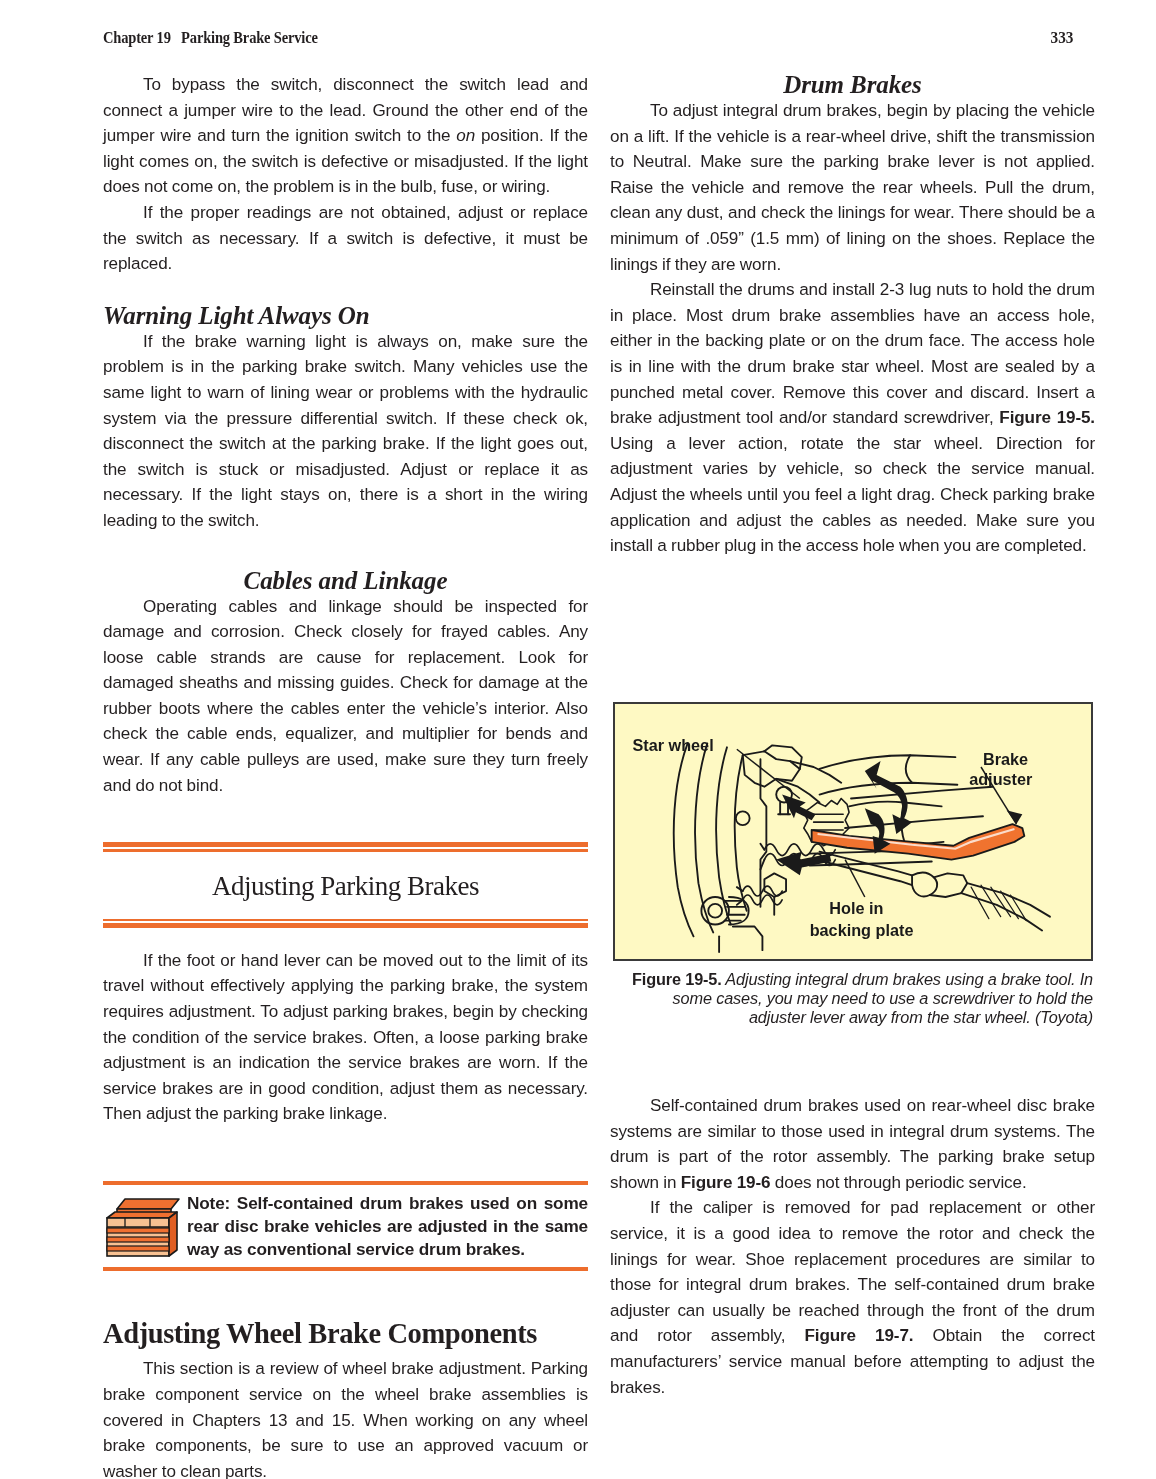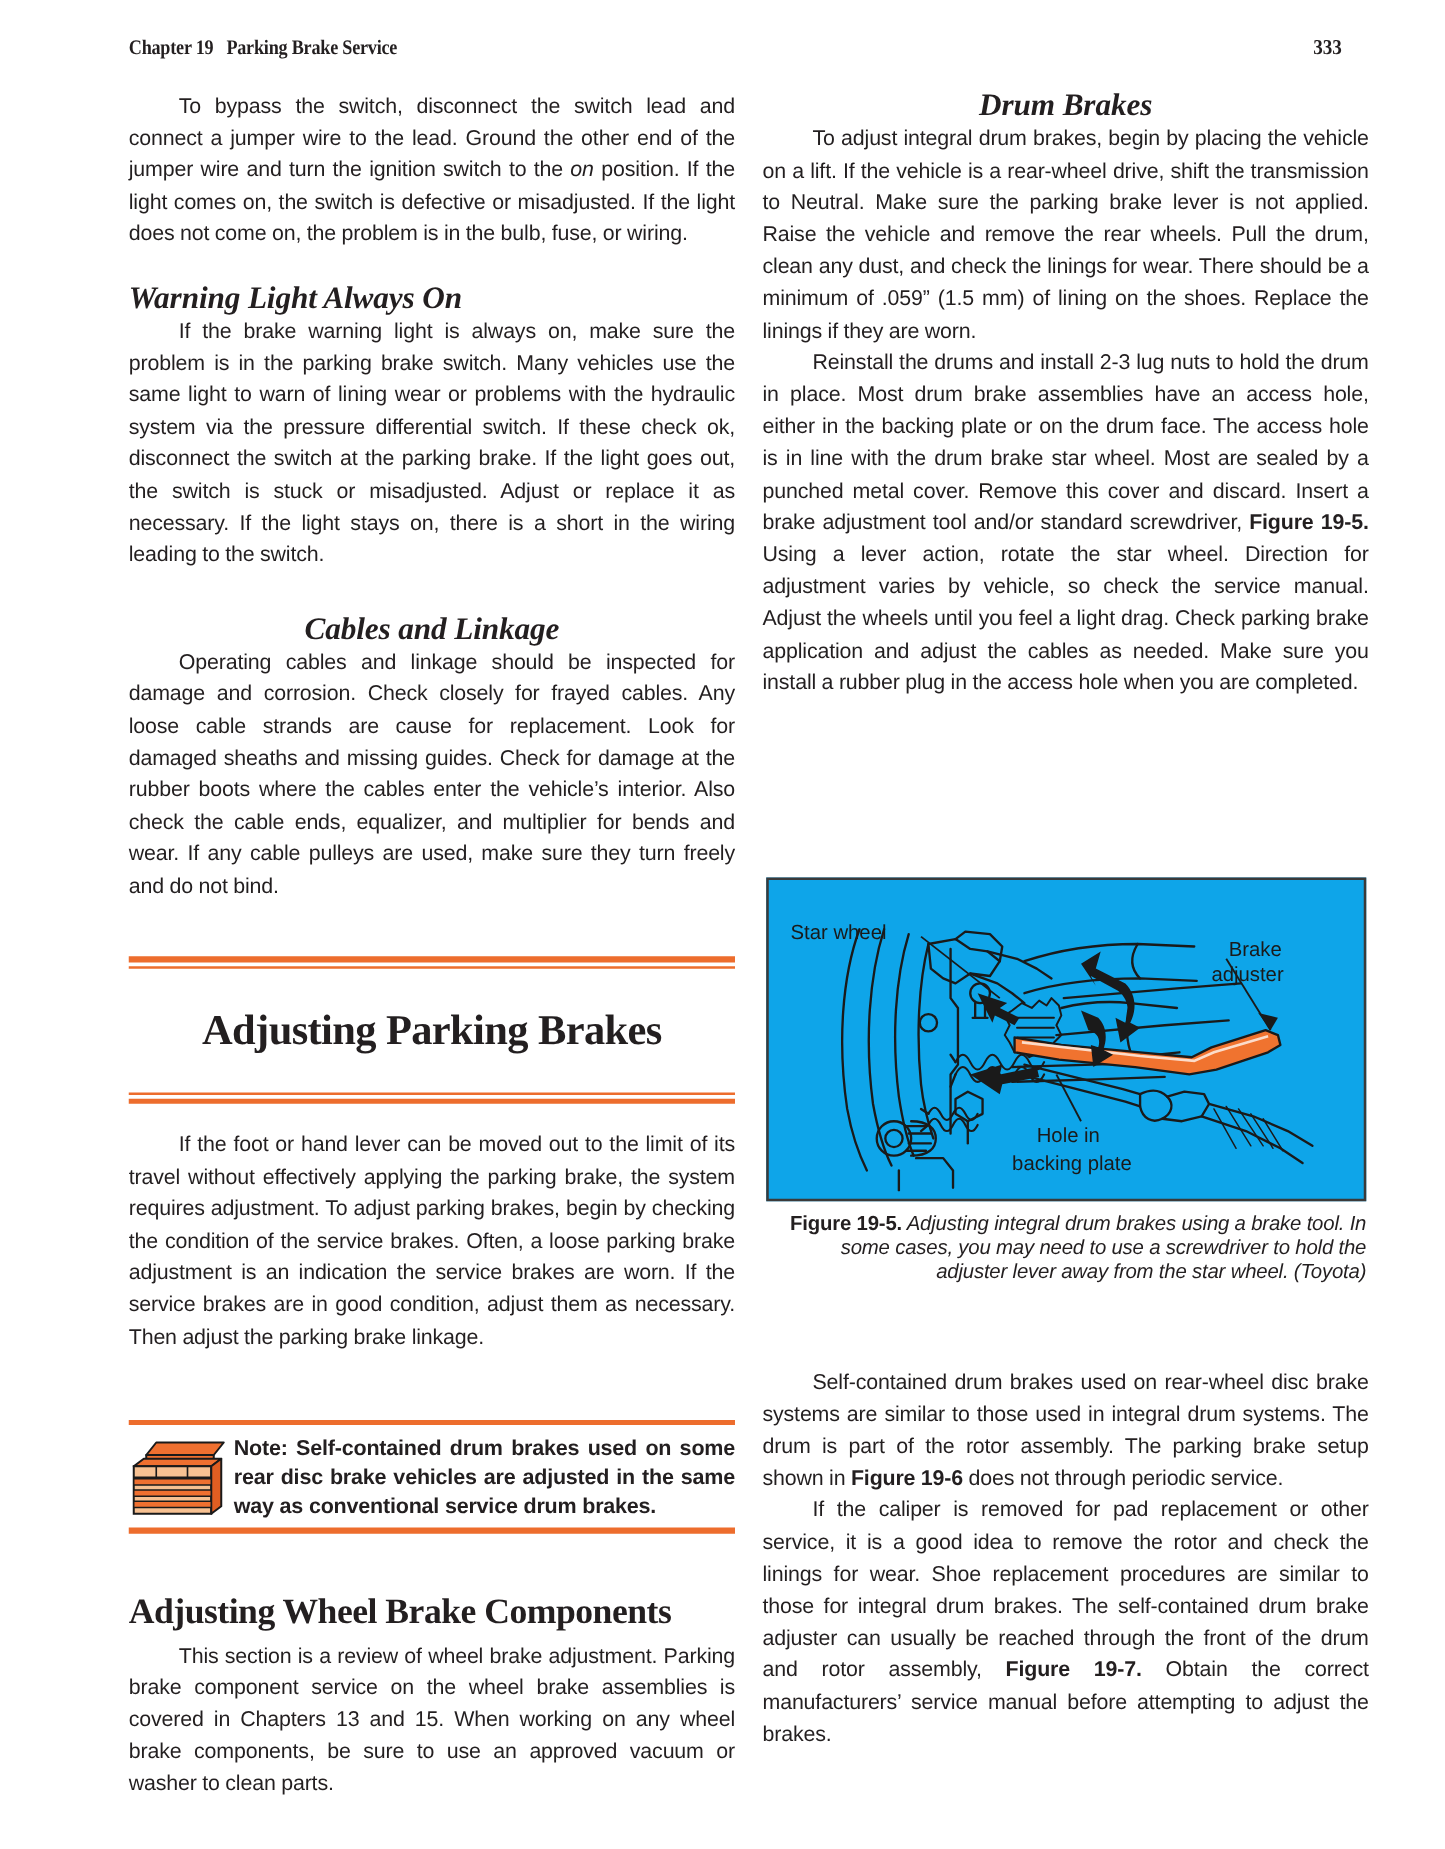--- a/index.html
+++ b/index.html
@@ -87,24 +87,24 @@
   h2.section-head {
     margin: 0;
     font-family: "Liberation Serif", serif;
     font-weight: bold;
     font-size: 28.5px;
     line-height: 34px;
     letter-spacing: -0.4px;
   }
 
   h1.major-head {
-    margin: 16px;
+    margin: 0;
     font-family: "Liberation Serif", serif;
-    font-weight: bold;
-    font-size: 34px;
+    font-weight: normal;
+    font-size: 27px;
     line-height: 42px;
     text-align: center;
     letter-spacing: -0.5px;
   }
   .major-head-block { padding: 0; }
   .rule-thick {
     height: 4.5px;
     background: #ed6d2d;
     width: 100%;
   }
@@ -145,26 +145,27 @@
 
   
   .figure-wrap {
     position: absolute;
     left: 613px;
     top: 702px;
     width: 480px;
   }
   .figure-box {
     border: 2.5px solid #3a3a3a;
-    background: #0ea5e9;
+    background: #fef9c3;
     width: 100%;
     height: 259px;
     box-sizing: border-box;
     position: relative;
     overflow: hidden;
+    font-weight: bold;
   }
   .figure-svg { display: block; width: 100%; height: 100%; }
   .fig-caption {
     margin: 9px 0 0 0;
     font-family: "Liberation Sans", sans-serif;
     font-size: 16.3px;
     line-height: 19px;
     font-style: italic;
     letter-spacing: -0.15px;
     text-align: right;
@@ -183,20 +184,21 @@
 
   <div class="running-head">
     <div class="running-head-title">Chapter 19   Parking Brake Service</div>
     <div class="running-head-page">333</div>
   </div>
 
   <div class="col col-left">
 
     <p class="body"><span>To bypass the switch, disconnect the switch lead and connect a jumper wire to the lead. Ground the other end of the jumper wire and turn the ignition switch to the </span><span class="it">on</span><span> position. If the light comes on, the switch is defective or misadjusted. If the light does not come on, the problem is in the bulb, fuse, or wiring.</span></p>
 
+    <p class="body">If the proper readings are not obtained, adjust or replace the switch as necessary. If a switch is defective, it must be replaced.</p>
 
     <div class="spacer-m"></div>
 
     <h3 class="sub-head">Warning Light Always On</h3>
 
     <p class="body">If the brake warning light is always on, make sure the problem is in the parking brake switch. Many vehicles use the same light to warn of lining wear or problems with the hydraulic system via the pressure differential switch. If these check ok, disconnect the switch at the parking brake. If the light goes out, the switch is stuck or misadjusted. Adjust or replace it as necessary. If the light stays on, there is a short in the wiring leading to the switch.</p>
 
     <div class="spacer-l"></div>
 
     <h3 class="sub-head centered">Cables and Linkage</h3>

